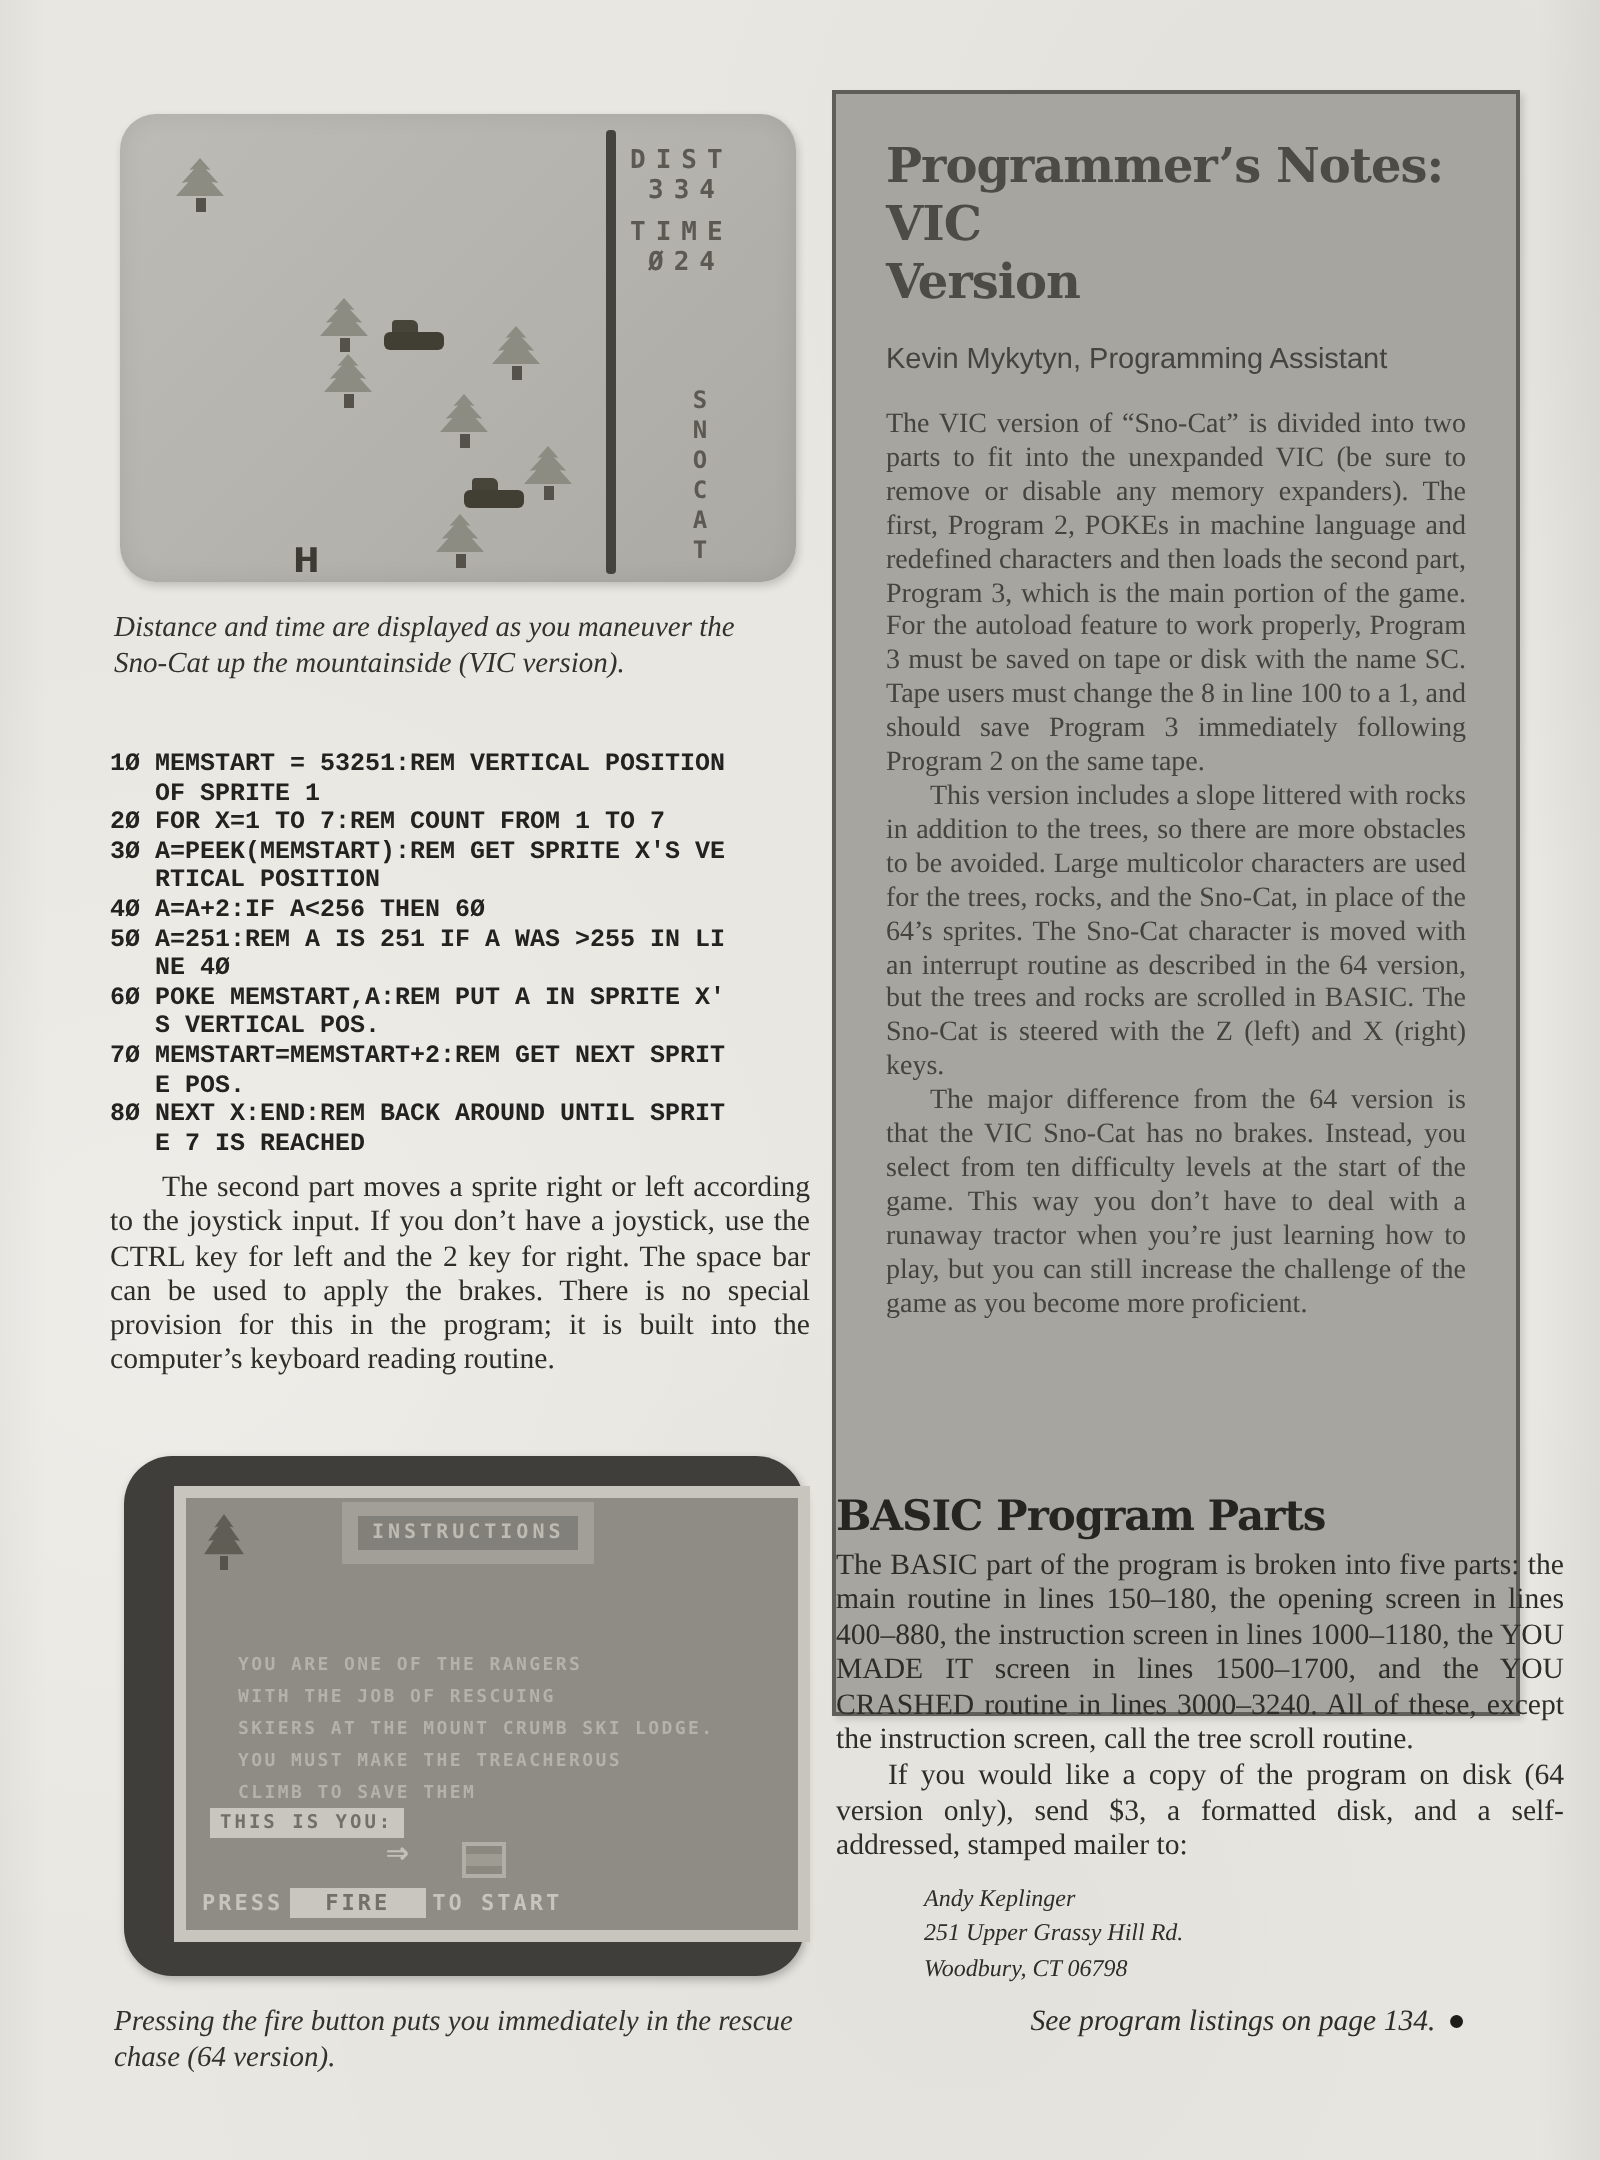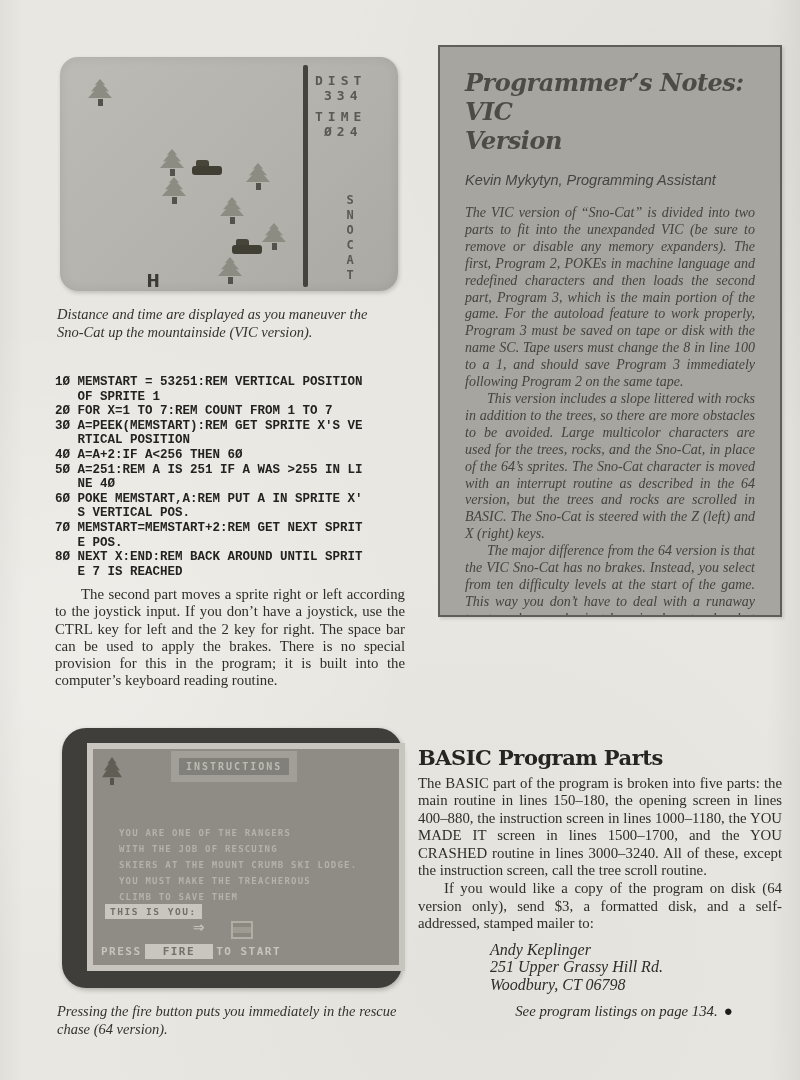--- a/index.html
+++ b/index.html
@@ -139,25 +139,24 @@
   
   .footer{
     position:absolute; left:55px; top:1079px;
     font-family:"Liberation Sans", sans-serif; font-size:12px; color:#3b3a35;
   }
   .footer .pagenum{ font-weight:bold; margin-right:12px; }
   .footer .mag{ font-style:italic; margin-right:12px; }
 
   
   .notes-box{
-    position:absolute; left:438px; top:45px; width:344px; height:572px;
+    position:absolute; left:416px; top:45px; width:344px; height:813px;
     background:#a6a5a0; border:2px solid #5f5e59;
     padding:21px 25px; overflow:hidden;
     box-shadow:2px 2px 3px rgba(0,0,0,0.12);
-    font-style:italic;
   }
   .notes-title{
     font-family:"DejaVu Serif", serif; font-weight:bold;
     font-size:24px; line-height:29px; letter-spacing:-0.5px;
     color:#4c4b46; margin-bottom:17px;
   }
   .notes-byline{
     font-family:"Liberation Sans", sans-serif;
     font-size:14.5px; color:#454440; margin-bottom:17px;
   }
@@ -171,22 +170,22 @@
   .basic-parts{ position:absolute; left:418px; top:745px; width:364px; }
   .basic-title{
     font-family:"DejaVu Serif", serif; font-weight:bold;
     font-size:21px; letter-spacing:-0.5px; color:#262521; margin-bottom:5px;
   }
   .basic-parts p{
     font-size:14.8px; line-height:17.4px; color:#2e2d28; text-align:justify;
   }
   .basic-parts p.ind{ text-indent:26px; margin-top:1px; }
   .address{
-    margin:8px 0 0 72px; font-style:italic;
-    font-size:16px; line-height:17.5px; color:#2e2d28;
+    margin:8px 0 0 44px; font-style:italic;
+    font-size:12px; line-height:17.5px; color:#2e2d28;
   }
   .see-listing{
     margin:10px 0 0 48px; font-style:italic; font-size:14.8px; color:#2e2d28;text-align:center;
   }
   .end-mark{ font-style:normal; font-size:15px; color:#1e1d1a; margin-left:6px; }
 </style>
 </head>
 <body>
 
 <div id="page">

